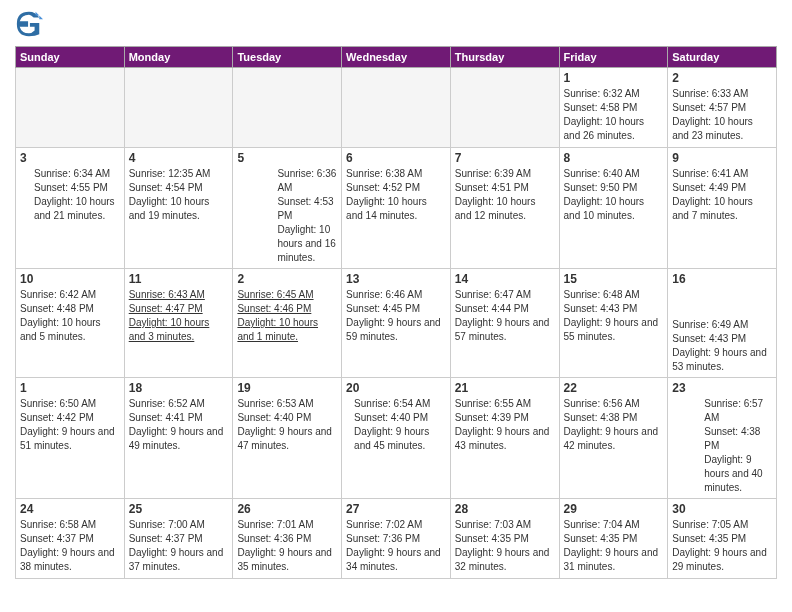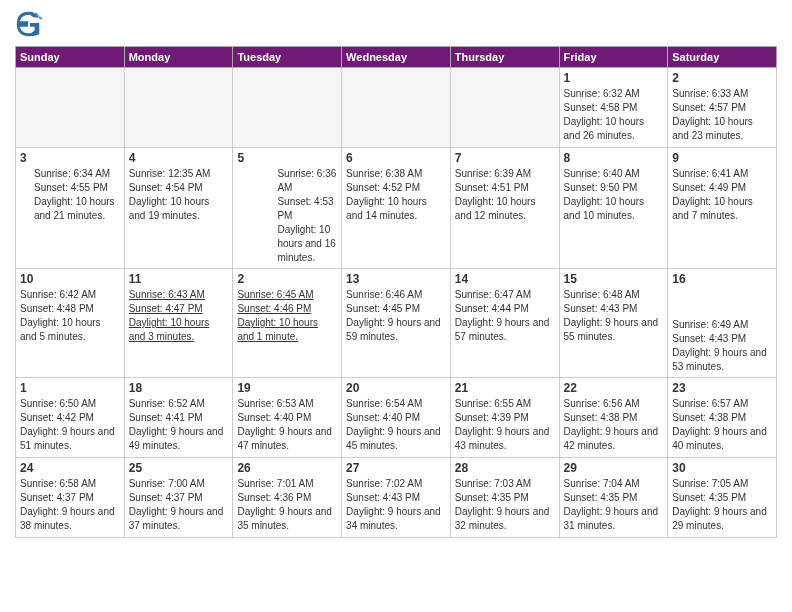--- a/index.html
+++ b/index.html
@@ -240,39 +240,39 @@
 Daylight: 9 hours and 49 minutes.</div>
           </td>
           <td>
             <span class="day-number">19</span>
             <div class="day-info" style="white-space: pre-line;">Sunrise: 6:53 AM
 Sunset: 4:40 PM
 Daylight: 9 hours and 47 minutes.</div>
           </td>
           <td>
             <span class="day-number">20</span>
-            <div class="day-info" style="white-space: pre-line;">Sunrise: 6:54 AM
+            <div class="day-info" style="white-space: pre-line; margin-left: 8px;">Sunrise: 6:54 AM
 Sunset: 4:40 PM
 Daylight: 9 hours and 45 minutes.</div>
           </td>
           <td>
             <span class="day-number">21</span>
             <div class="day-info" style="white-space: pre-line;">Sunrise: 6:55 AM
 Sunset: 4:39 PM
 Daylight: 9 hours and 43 minutes.</div>
           </td>
           <td>
             <span class="day-number">22</span>
             <div class="day-info" style="white-space: pre-line;">Sunrise: 6:56 AM
 Sunset: 4:38 PM
 Daylight: 9 hours and 42 minutes.</div>
           </td>
           <td>
             <span class="day-number">23</span>
-            <div class="day-info" style="white-space: pre-line;">Sunrise: 6:57 AM
+            <div class="day-info" style="white-space: pre-line; margin-left: 32px;">Sunrise: 6:57 AM
 Sunset: 4:38 PM
 Daylight: 9 hours and 40 minutes.</div>
           </td>
         </tr>
         <tr>
           <td>
             <span class="day-number">24</span>
             <div class="day-info" style="white-space: pre-line;">Sunrise: 6:58 AM
 Sunset: 4:37 PM
 Daylight: 9 hours and 38 minutes.</div>
@@ -285,21 +285,21 @@
           </td>
           <td>
             <span class="day-number">26</span>
             <div class="day-info" style="white-space: pre-line;">Sunrise: 7:01 AM
 Sunset: 4:36 PM
 Daylight: 9 hours and 35 minutes.</div>
           </td>
           <td>
             <span class="day-number">27</span>
             <div class="day-info" style="white-space: pre-line;">Sunrise: 7:02 AM
-Sunset: 4:43 PM
+Sunset: 7:36 PM
 Daylight: 9 hours and 34 minutes.</div>
           </td>
           <td>
             <span class="day-number">28</span>
             <div class="day-info" style="white-space: pre-line;">Sunrise: 7:03 AM
 Sunset: 4:35 PM
 Daylight: 9 hours and 32 minutes.</div>
           </td>
           <td>
             <span class="day-number">29</span>

